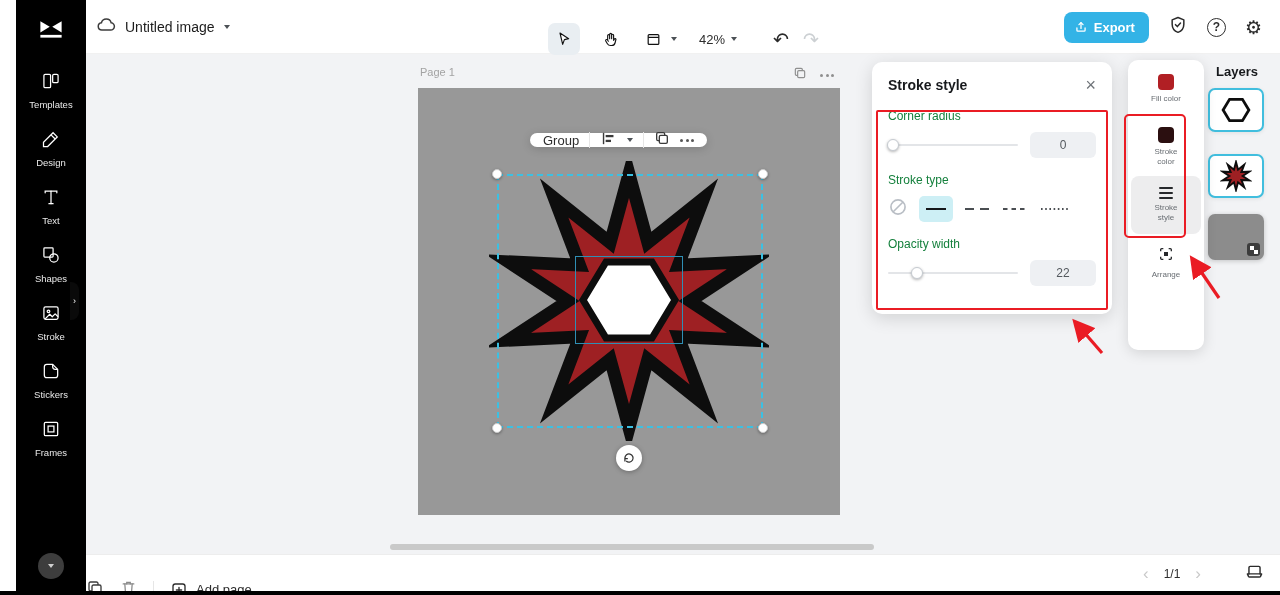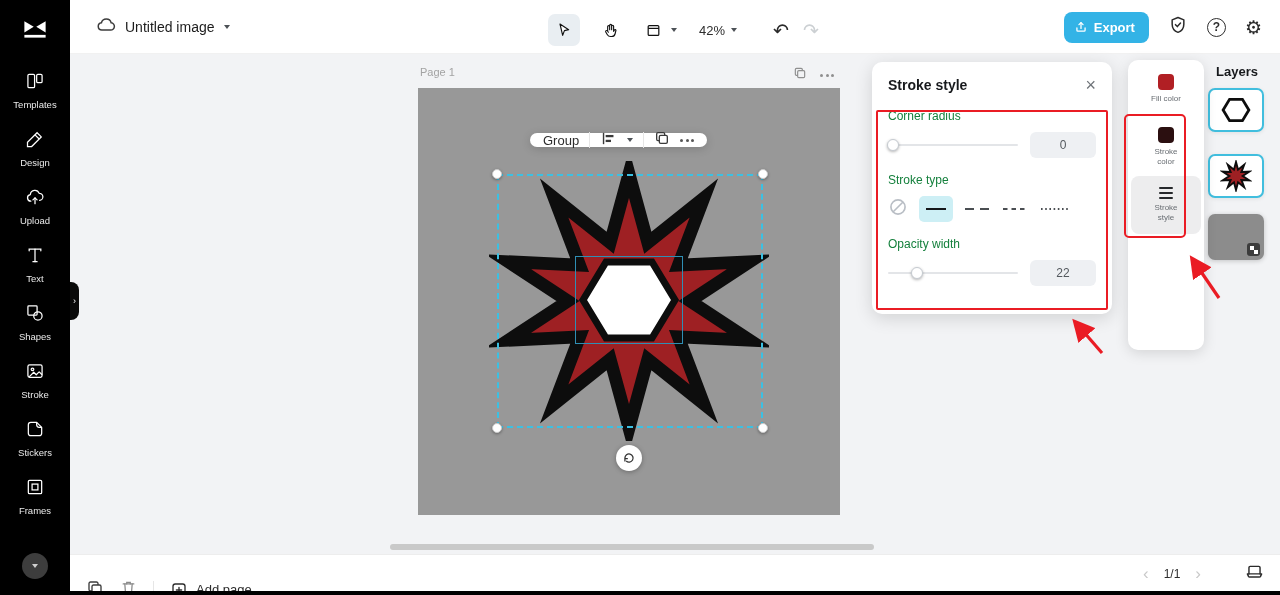--- a/index.html
+++ b/index.html
@@ -3,34 +3,34 @@
 <meta charset="utf-8">
 <style>
   * { margin:0; padding:0; box-sizing:border-box; }
   body { font-family:"Liberation Sans", sans-serif; background:#fff; }
   .app { position:relative; width:1280px; height:595px; overflow:hidden; background:#fff; }
 
   
   .topbar { position:absolute; left:70px; top:0; width:1210px; height:54px; background:#fff; border-bottom:1px solid #f1f1f1; z-index:15; }
   .tb-left { position:absolute; left:26px; top:0; height:54px; display:flex; align-items:center; gap:9px; }
   .tb-title { font-size:14px; color:#1c1c1c; font-weight:500; }
-  .tb-center { position:absolute; left:478px; top:3px; height:54px; display:flex; align-items:center; gap:14px; }
+  .tb-center { position:absolute; left:478px; top:12px; height:54px; display:flex; align-items:center; gap:14px; }
   .toolbtn { width:32px; height:32px; border-radius:7px; display:flex; align-items:center; justify-content:center; }
   .toolbtn.active { background:#e9eef2; }
   .chev { width:0; height:0; border-left:3.5px solid transparent; border-right:3.5px solid transparent; border-top:4.5px solid #4c5156; display:inline-block; }
   .zoom { display:flex; align-items:center; gap:6px; font-size:13px; color:#2d2d2d; margin-left:8px; }
   .undo { font-size:19px; color:#2a2a2a; margin-left:22px; }
   .redo { font-size:19px; color:#ccd0d3; }
   .tb-right { position:absolute; right:18px; top:0; height:54px; display:flex; align-items:center; gap:19px; }
   .export-btn { height:31px; padding:0 14px 0 10px; border-radius:8px; background:var(--accent_blue,#33b3e6); color:#fff; font-size:13px; font-weight:700; display:flex; align-items:center; gap:6px; }
   .help-circle { width:19px; height:19px; border-radius:50%; border:1.7px solid #2e2e2e; display:flex; align-items:center; justify-content:center; font-size:12px; font-weight:700; color:#2e2e2e; }
   .gear { font-size:19px; color:#2a2a2a; line-height:1; }
 
   
-  .sidebar { position:absolute; left:0; top:0; width:70px; height:595px; background:#000; z-index:50; display:flex; flex-direction:column; align-items:center; }
+  .sidebar { position:absolute; left:16px; top:0; width:70px; height:595px; background:#000; z-index:50; display:flex; flex-direction:column; align-items:center; }
   .logo { margin:13px 0 14px; }
   .side-item { width:70px; height:58px; display:flex; flex-direction:column; align-items:center; justify-content:center; gap:4px; }
   .side-item span.lbl { font-size:9.5px; color:#e9e9e9; }
   .avatar { position:absolute; bottom:16px; left:22px; width:26px; height:26px; border-radius:50%; background:#3d3d3d; display:flex; align-items:center; justify-content:center; }
   .avatar .chev { border-top-color:#cfcfcf; }
   .collapse-tab { position:absolute; left:70px; top:282px; width:9px; height:38px; background:#0a0a0a; border-radius:0 8px 8px 0; z-index:50; display:flex; align-items:center; justify-content:center; color:#fff; font-size:9px; }
 
   
   .canvas-area { position:absolute; left:70px; top:54px; width:1210px; height:500px; background:#f2f3f5; }
   .page-label { position:absolute; left:420px; top:66px; font-size:11px; color:#a3a3a3; z-index:2; }
@@ -231,20 +231,32 @@
       <span class="tlabel">Stroke color</span>
     </div>
     <div class="tool active">
       <span class="bars">
           <i></i>
           <i></i>
           <i></i>
         </span>
       <span class="tlabel">Stroke style</span>
     </div>
+    <div class="tool">
+      <span>
+        <svg width="16" height="16" viewBox="0 0 24 24" fill="none" stroke="#26282b" stroke-width="2">
+            <path d="M4 8V5.5A1.5 1.5 0 0 1 5.5 4H8"></path>
+            <path d="M16 4h2.5A1.5 1.5 0 0 1 20 5.5V8"></path>
+            <path d="M20 16v2.5a1.5 1.5 0 0 1-1.5 1.5H16"></path>
+            <path d="M8 20H5.5A1.5 1.5 0 0 1 4 18.5V16"></path>
+            <rect x="9" y="9" width="6" height="6" fill="#26282b" stroke="none"></rect>
+          </svg>
+      </span>
+      <span class="tlabel">Arrange</span>
+    </div>
   </div>
 
   <div class="layers">
     <div class="layers-title">Layers</div>
     <div class="layer-thumb" style="top:34px;">
       <svg width="36" height="28" viewBox="0 0 120 100">
           <polygon points="14,50 37,12 83,12 106,50 83,88 37,88" style="fill:#fff; stroke:#0d0d0d; stroke-width:10;"></polygon>
         </svg>
     </div>
     <div class="layer-thumb" style="top:100px;">
@@ -386,28 +398,20 @@
       <span class="lbl">Templates</span>
     </div>
     <div class="side-item">
       <span><svg width="20" height="20" viewBox="0 0 24 24" fill="none" stroke="#fff" stroke-width="1.5">
             <path d="M14.5 4.5l5 5L8 21H3v-5z"></path>
             <path d="M12 7l5 5"></path>
           </svg></span>
       <span class="lbl">Design</span>
     </div>
     <div class="side-item">
-      <span><svg width="20" height="20" viewBox="0 0 24 24" fill="none" stroke="#fff" stroke-width="1.5" stroke-linecap="round" stroke-linejoin="round">
-            <path d="M7 17a4 4 0 0 1-.6-7.95A5.5 5.5 0 0 1 17 7.6 4.2 4.2 0 0 1 17.5 16"></path>
-            <path d="M12 20v-7"></path>
-            <path d="M9.5 15.5 12 13l2.5 2.5"></path>
-          </svg></span>
-      <span class="lbl">Upload</span>
-    </div>
-    <div class="side-item">
       <span><svg width="20" height="20" viewBox="0 0 24 24" fill="none" stroke="#fff" stroke-width="1.5" stroke-linecap="round">
             <path d="M5 7V5h14v2"></path>
             <path d="M12 5v15"></path>
             <path d="M9.5 20h5"></path>
           </svg></span>
       <span class="lbl">Text</span>
     </div>
     <div class="side-item">
       <span><svg width="20" height="20" viewBox="0 0 24 24" fill="none" stroke="#fff" stroke-width="1.5">
             <rect x="3.5" y="3.5" width="11" height="11" rx="1"></rect>

